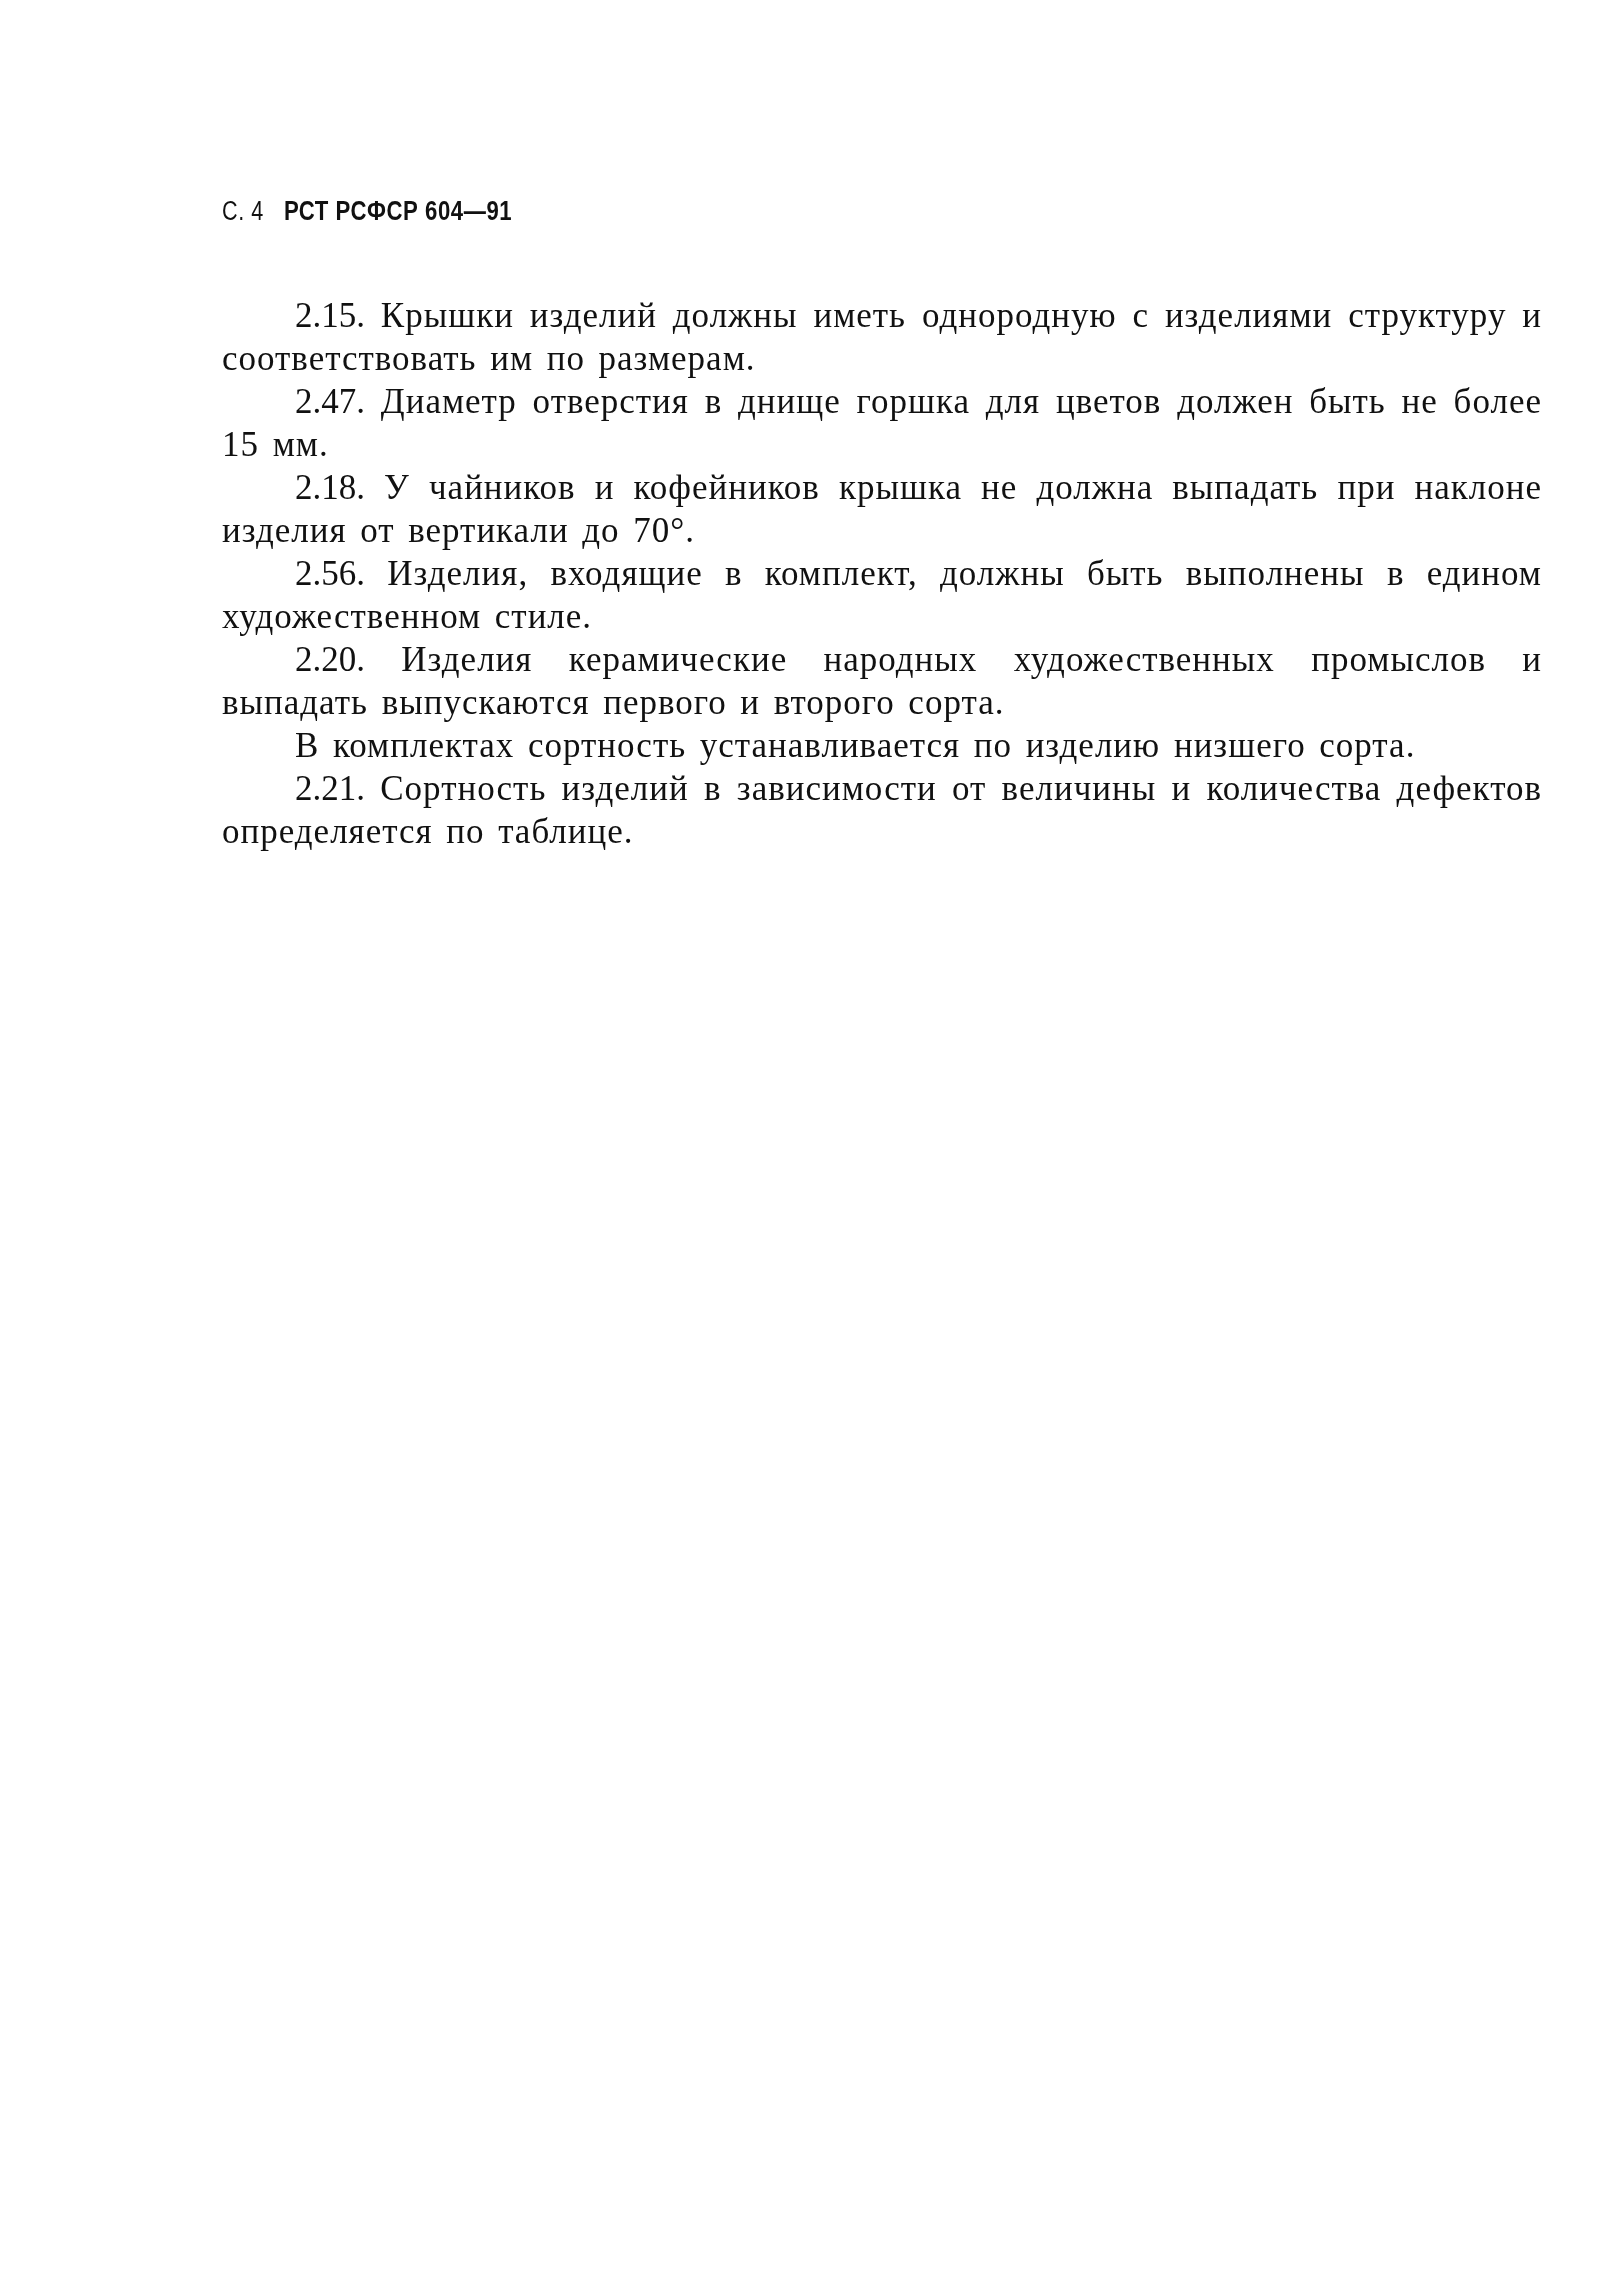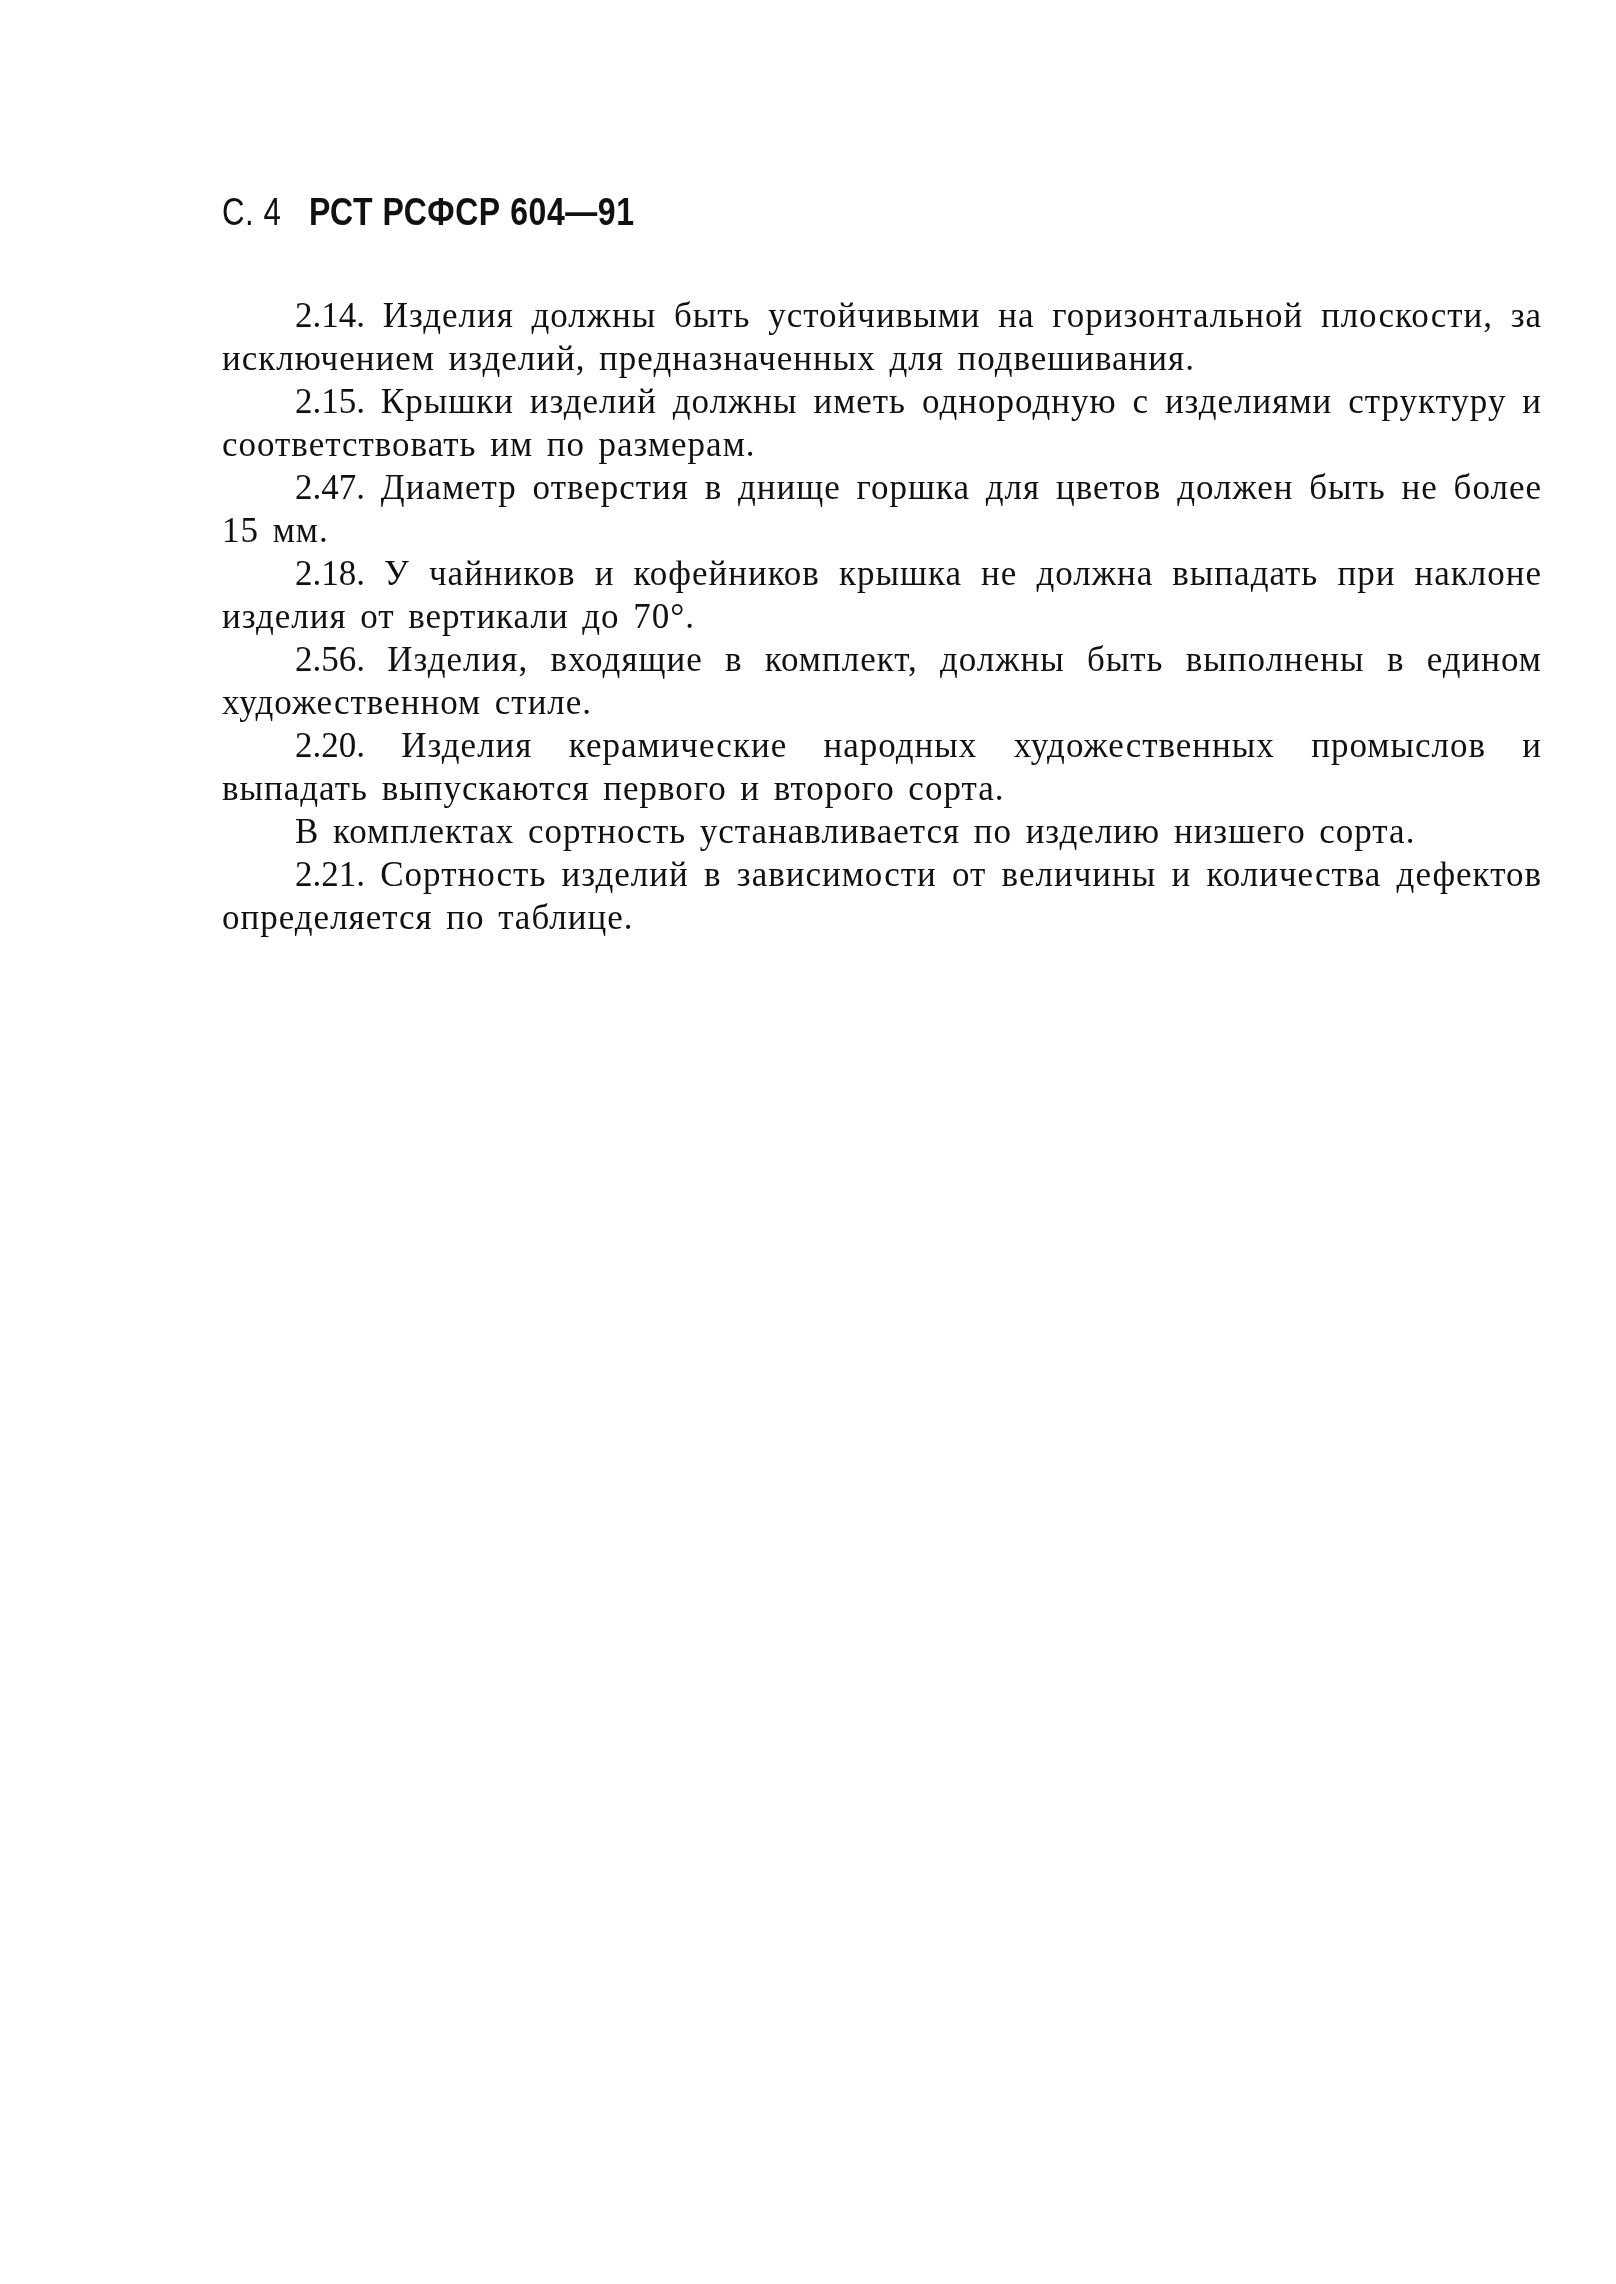--- a/index.html
+++ b/index.html
@@ -20,21 +20,21 @@
       left: 0;
       top: 0;
       width: 1617px;
       height: 2284px;
       background: #ffffff;
     }
     .running-head {
       position: absolute;
       left: 222px;
       top: 192px;
-      font-size: 39px;
+      font-size: 27px;
       line-height: 39px;
       white-space: nowrap;
       letter-spacing: 0.7px;
     }
     .running-head .page-num {
       font-weight: normal;
       font-family: "Liberation Sans", "DejaVu Sans", sans-serif;
       transform: scaleX(0.8);
       display: inline-block;
       transform-origin: left center;
@@ -72,21 +72,20 @@
 <body>
 
 <div class="page">
 
   <div class="running-head">
     <span class="page-num">С. 4</span>
     <span class="std-code">РСТ РСФСР 604—91</span>
   </div>
 
   <div class="body-text">
-    <p class="para"><span class="num">2.14.</span> <span>Изделия должны быть устойчивыми на горизонтальной плоскости, за исключением изделий, предназначенных для подве­шивания.</span></p>
     <p class="para"><span class="num">2.15.</span> <span>Крышки изделий должны иметь однородную с изделиями структуру и соответствовать им по размерам.</span></p>
     <p class="para"><span class="num">2.47.</span> <span>Диаметр отверстия в днище горшка для цветов должен быть не более 15 мм.</span></p>
     <p class="para"><span class="num">2.18.</span> <span>У чайников и кофейников крышка не должна выпадать при наклоне изделия от вертикали до 70°.</span></p>
     <p class="para"><span class="num">2.56.</span> <span>Изделия, входящие в комплект, должны быть выполнены в едином художественном стиле.</span></p>
     <p class="para"><span class="num">2.20.</span> <span>Изделия керамические народных художественных промыс­лов и выпадать выпускаются первого и второго сорта.</span></p>
     <p class="para"><span>В комплектах сортность устанавливается по изделию низшего сорта.</span></p>
     <p class="para"><span class="num">2.21.</span> <span>Сортность изделий в зависимости от величины и количе­ства дефектов определяется по таблице.</span></p>
   </div>
 
 </div>

